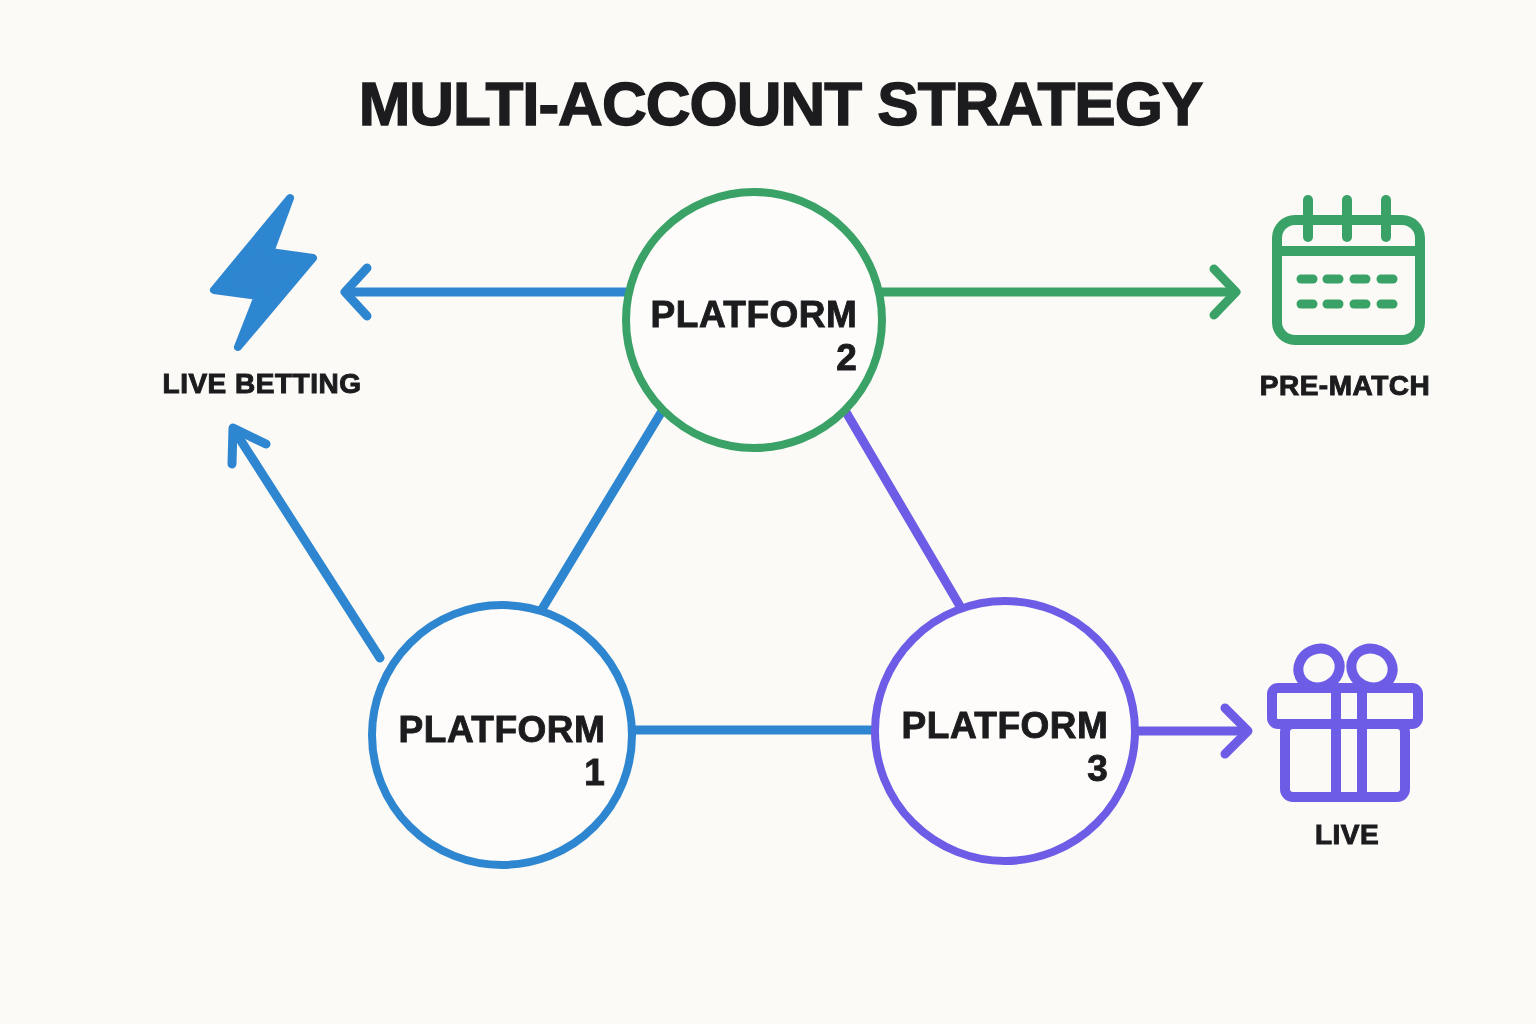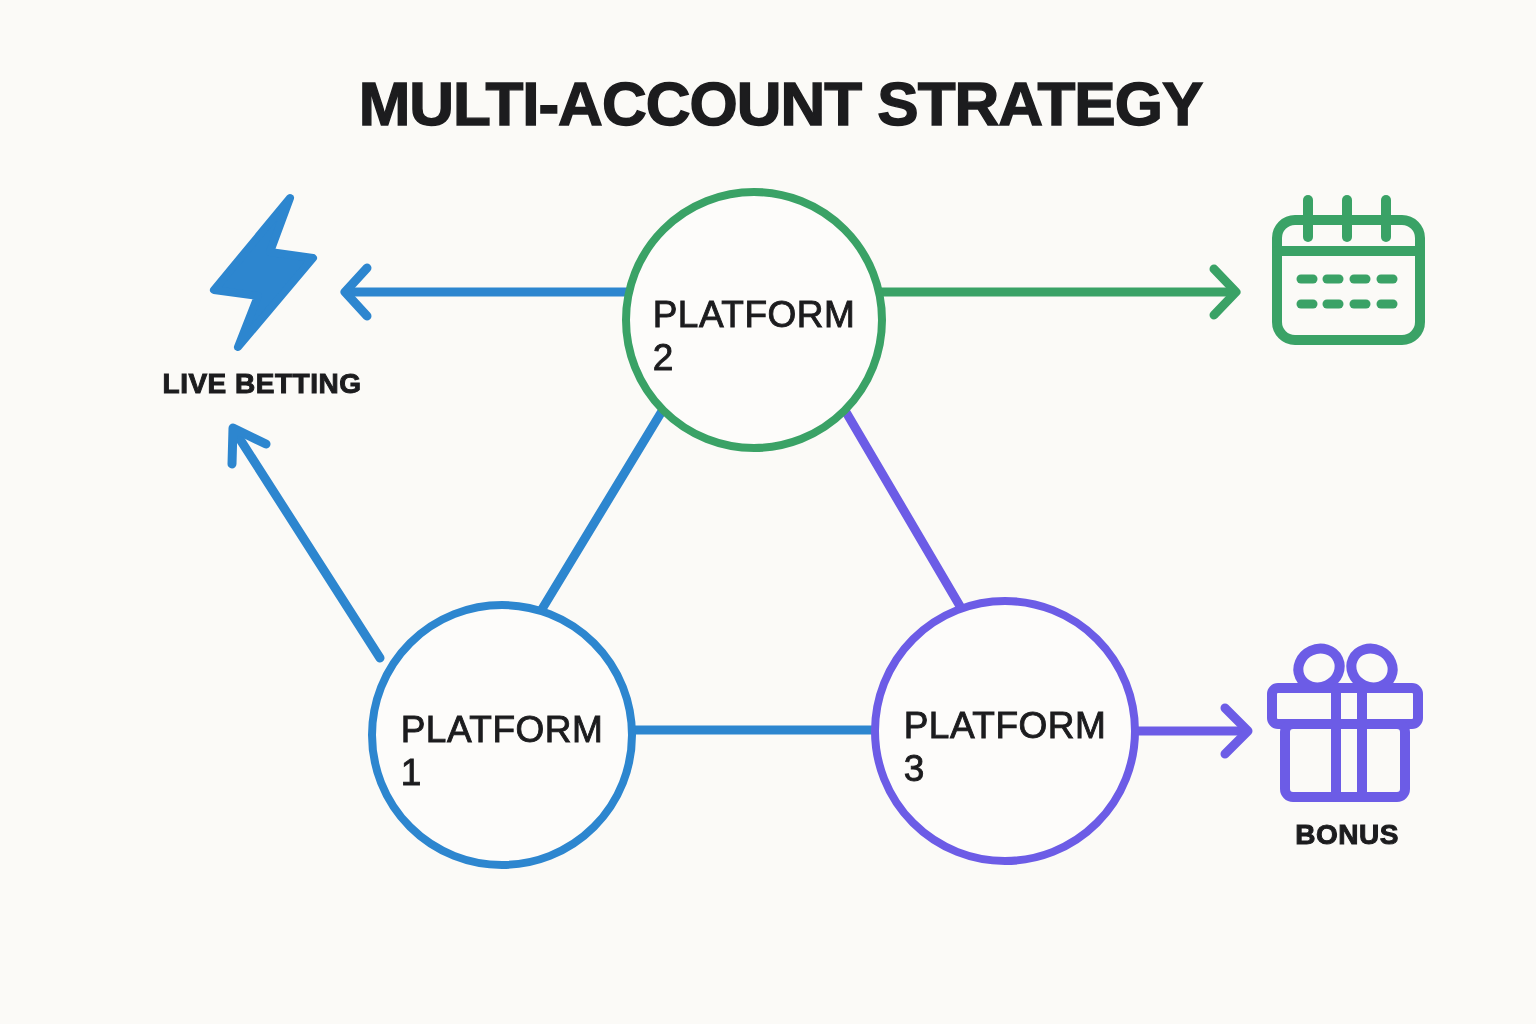--- a/index.html
+++ b/index.html
@@ -42,22 +42,22 @@
     padding-left: 25px;
   }
   .node-label {
     position: absolute;
     width: 260px;
     height: 260px;
     display: flex;
     flex-direction: column;
     align-items: center;
     justify-content: center;
-    text-align: left;
-    font-weight: 400;
+    text-align: right;
+    font-weight: 700;
     font-size: 37px;
     letter-spacing: 0.5px;
     line-height: 1.15;
     -webkit-text-stroke: 0.9px currentColor;
     pointer-events: none;
   }
   .node-label .inner { transform: translateY(17px); }
   .outcome-label {
     position: absolute;
     transform: translateX(-50%);
@@ -158,15 +158,16 @@
     </div>
   </div>
   <div class="node-label" style="left:875px; top:601px;">
     <div class="inner">
       <div>PLATFORM</div>
       <div>3</div>
     </div>
   </div>
 
   <div class="outcome-label" style="left:262px; top:368px;">LIVE BETTING</div>
-  <div class="outcome-label" style="left:1347px; top:819px;">BONUS</div>
+  <div class="outcome-label" style="left:1345px; top:370px;">PRE-MATCH</div>
+  <div class="outcome-label" style="left:1347px; top:819px;">LIVE</div>
 
 </div>
 
 </body></html>

